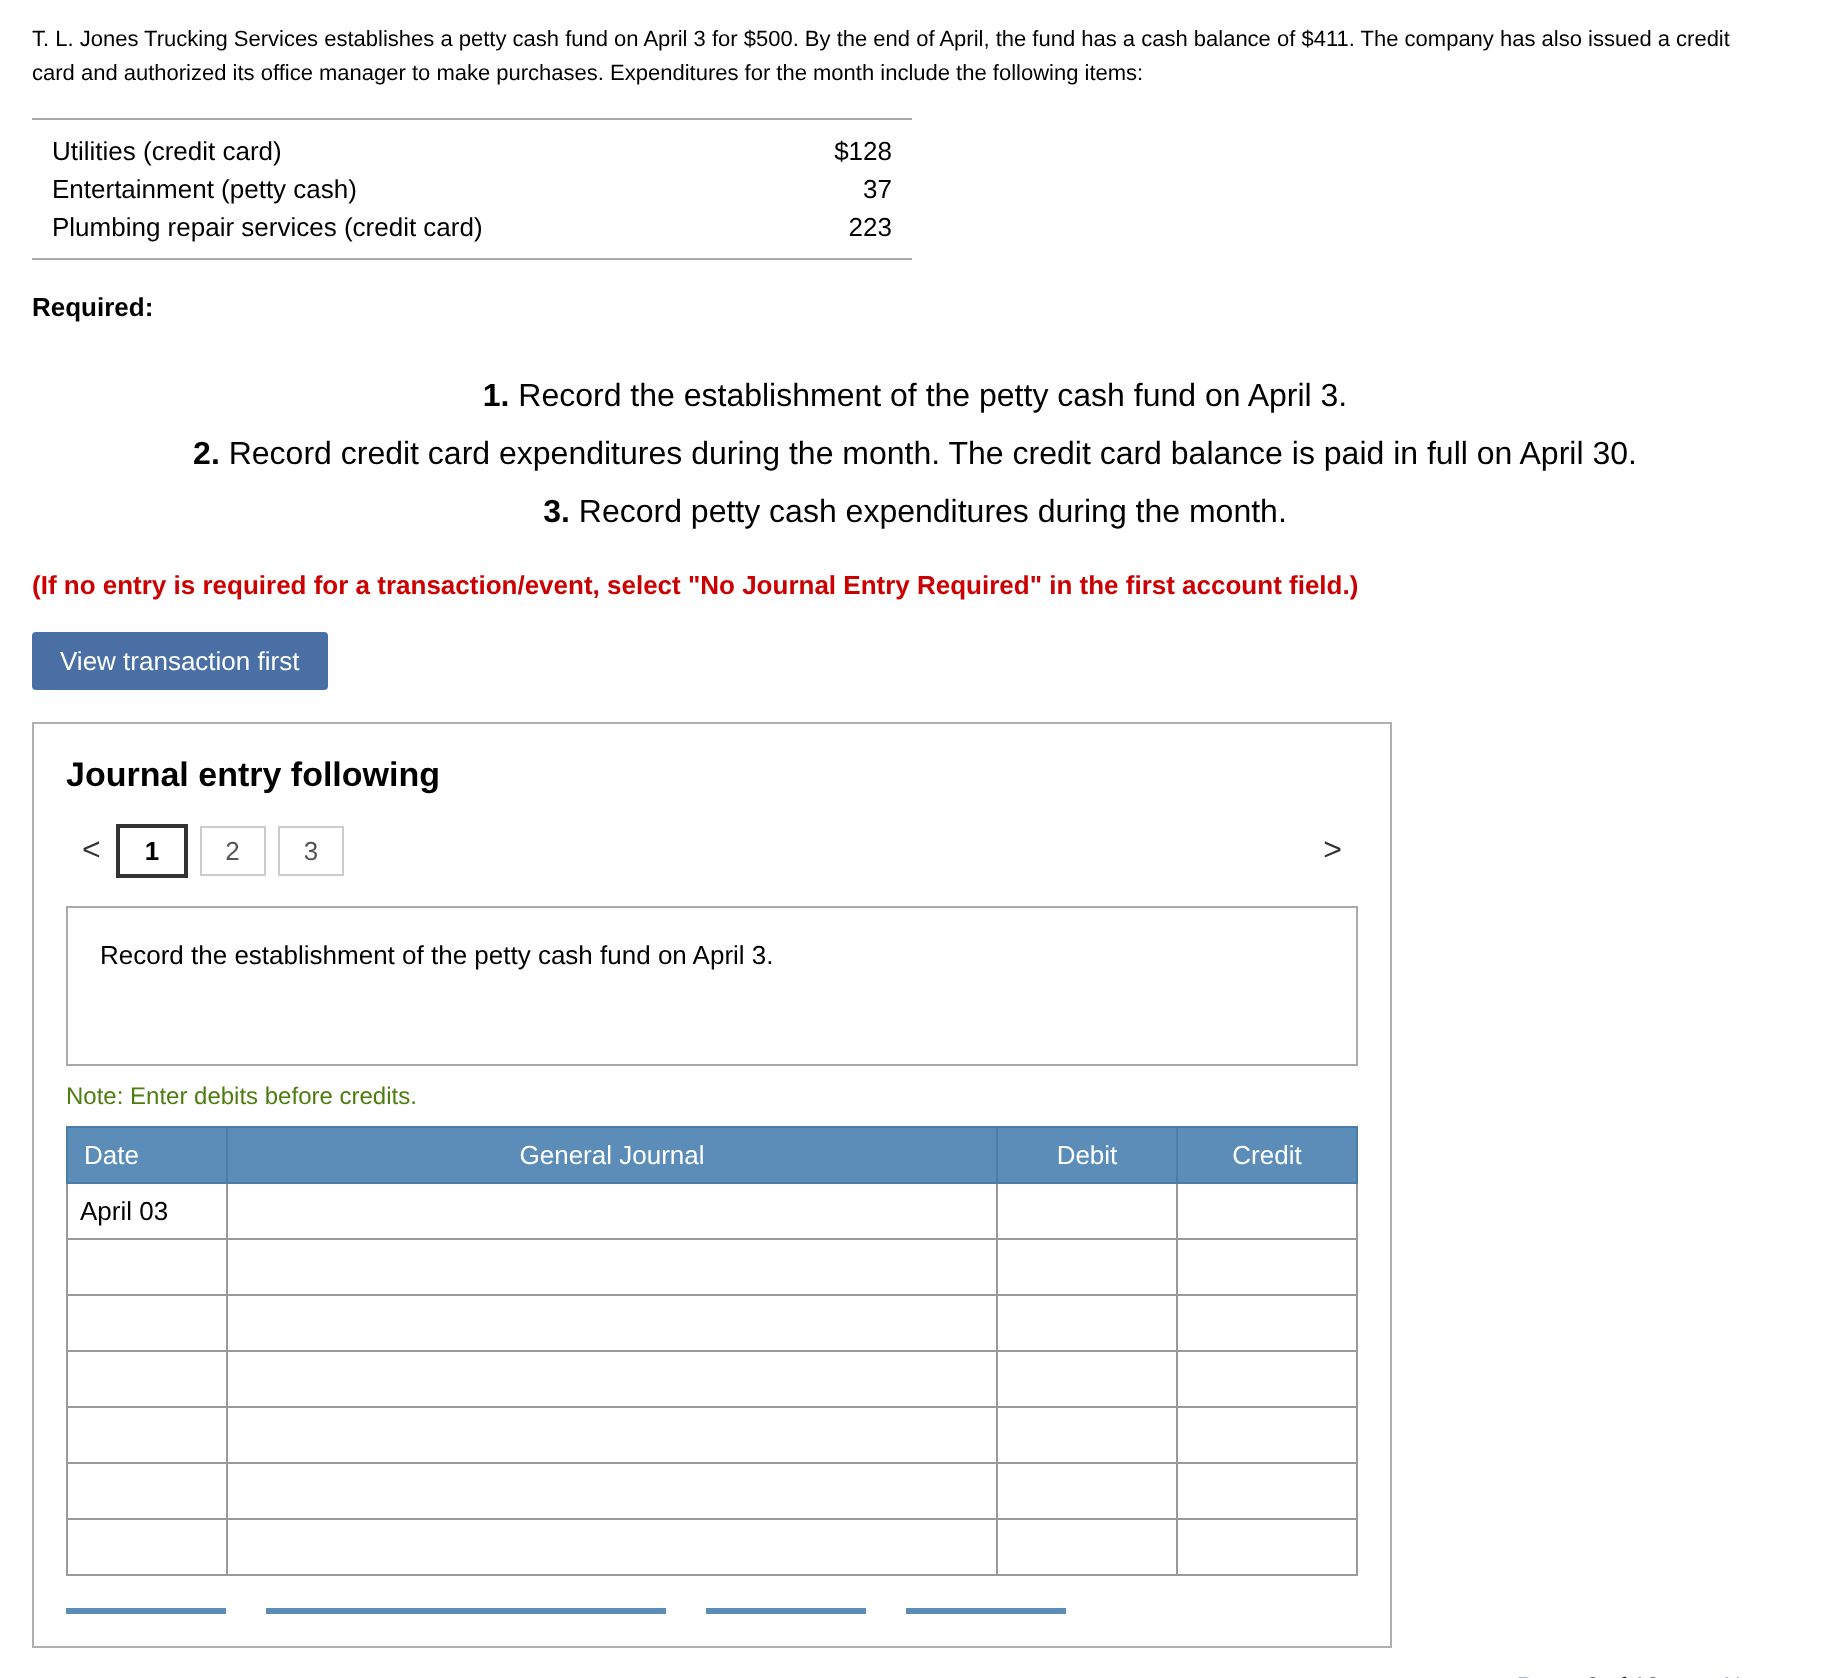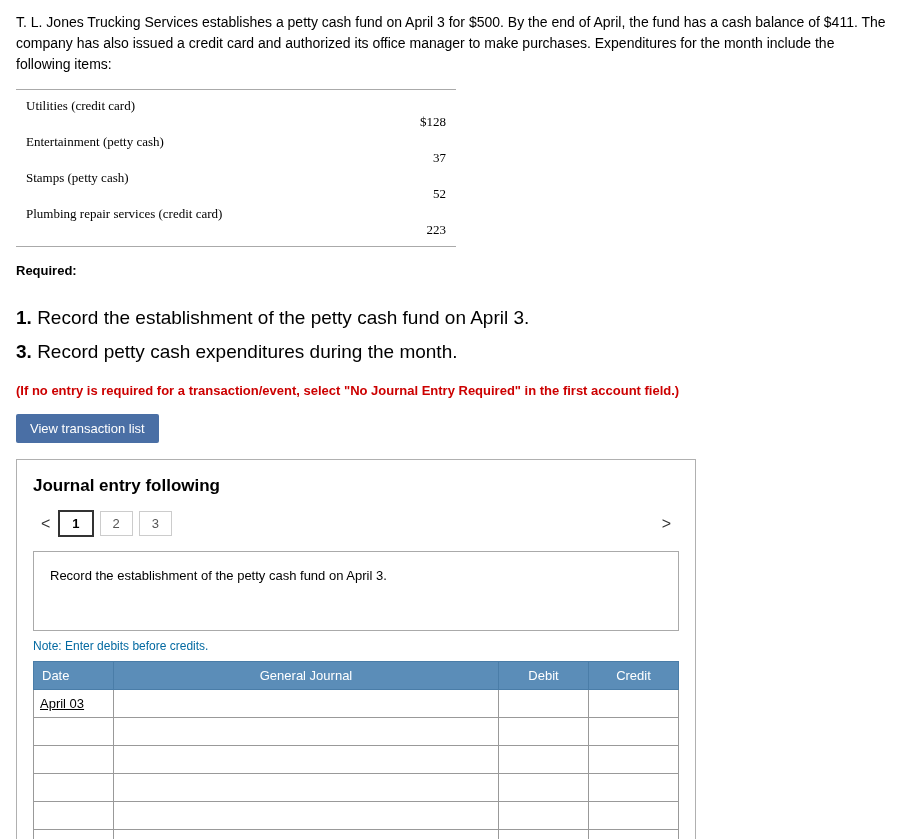--- a/index.html
+++ b/index.html
@@ -12,41 +12,40 @@
       font-family: Arial, sans-serif;
       font-size: 13px;
       background: #fff;
       color: #000;
       width: 915px;
       min-height: 839px;
       padding: 12px 16px;
     }
 
     .problem-text {
-      font-size: 14px;
+      font-size: 11px;
       line-height: 1.5;
       margin-bottom: 14px;
       max-width: 870px;
     }
 
     .expenditures-table {
       border-top: 1px solid #aaa;
       border-bottom: 1px solid #aaa;
       margin-bottom: 16px;
       padding: 6px 0;
       width: 440px;
     }
 
     .expenditure-row {
       display: flex;
       justify-content: space-between;
       padding: 2px 10px 2px 10px;
       font-size: 13px;
-      font-family: Liberation Serif, serif;
-      flex-direction: column;
+      font-family: Liberation Sans, sans-serif;
     }
 
     .exp-label {
       flex: 1;
     }
 
     .exp-value {
       text-align: right;
       min-width: 50px;
     }
@@ -55,22 +54,23 @@
       margin-bottom: 12px;
     }
 
     .required-title {
       font-weight: bold;
       font-size: 13px;
       margin-bottom: 24px;
     }
 
     .required-list {
-      font-size: 19px;
+      font-size: 16px;
       line-height: 1.7;
+      text-align: center;
     }
 
     .required-list p {
       margin-bottom: 2px;
     }
 
     .req-num {
       font-weight: bold;
     }
 
@@ -149,21 +149,21 @@
     .instruction-box {
       border: 1px solid #aaa;
       padding: 16px;
       margin-bottom: 8px;
       min-height: 80px;
       font-size: 13px;
       background: #fff;
     }
 
     .note-text {
-      color: #0369a1;
+      color: #4d7c0f;
       font-size: 12px;
       margin-bottom: 8px;
     }
 
     .journal-table {
       width: 100%;
       border-collapse: collapse;
       font-size: 13px;
       padding-left: 43px;
     }
@@ -192,21 +192,20 @@
 
     .journal-table td input {
       width: 100%;
       height: 100%;
       border: none;
       outline: none;
       padding: 4px 6px;
       font-size: 13px;
       font-family: Arial, sans-serif;
       background: transparent;
-      text-decoration: underline;
     }
 
     .col-date { width: 80px; }
     .col-journal { width: auto; }
     .col-debit { width: 90px; }
     .col-credit { width: 90px; }
 
     .bottom-bar {
       display: flex;
       margin-top: 16px;
@@ -249,43 +248,40 @@
 <div class="expenditures-table">
   <div class="expenditure-row">
     <span class="exp-label">Utilities (credit card)</span>
     <span class="exp-value">$128</span>
   </div>
   <div class="expenditure-row">
     <span class="exp-label">Entertainment (petty cash)</span>
     <span class="exp-value">37</span>
   </div>
   <div class="expenditure-row">
-    <span class="exp-label">Stamps (petty cash)</span>
-    <span class="exp-value">52</span>
-  </div>
-  <div class="expenditure-row">
     <span class="exp-label">Plumbing repair services (credit card)</span>
     <span class="exp-value">223</span>
   </div>
 </div>
 
 
 <div class="required-section">
   <div class="required-title">Required:</div>
   <div class="required-list">
     <p><span class="req-num">1.</span> Record the establishment of the petty cash fund on April 3.</p>
+    <p><span class="req-num">2.</span> Record credit card expenditures during the month. The credit card balance is paid in full on April 30.</p>
     <p><span class="req-num">3.</span> Record petty cash expenditures during the month.</p>
   </div>
 </div>
 
 
 <div class="red-text">(If no entry is required for a transaction/event, select "No Journal Entry Required" in the first account field.)</div>
 
 
-<button class="btn-view-transaction">View transaction list</button>
+<button class="btn-view-transaction">View transaction first</button>
 
 
 <div class="journal-worksheet">
   <div class="journal-title">Journal entry following</div>
 
   <div class="tab-nav">
     <span class="nav-arrow">&lt;</span>
     <span class="tab-item active">1</span>
     <span class="tab-item">2</span>
     <span class="tab-item" style="margin-left:6px;">3</span>

